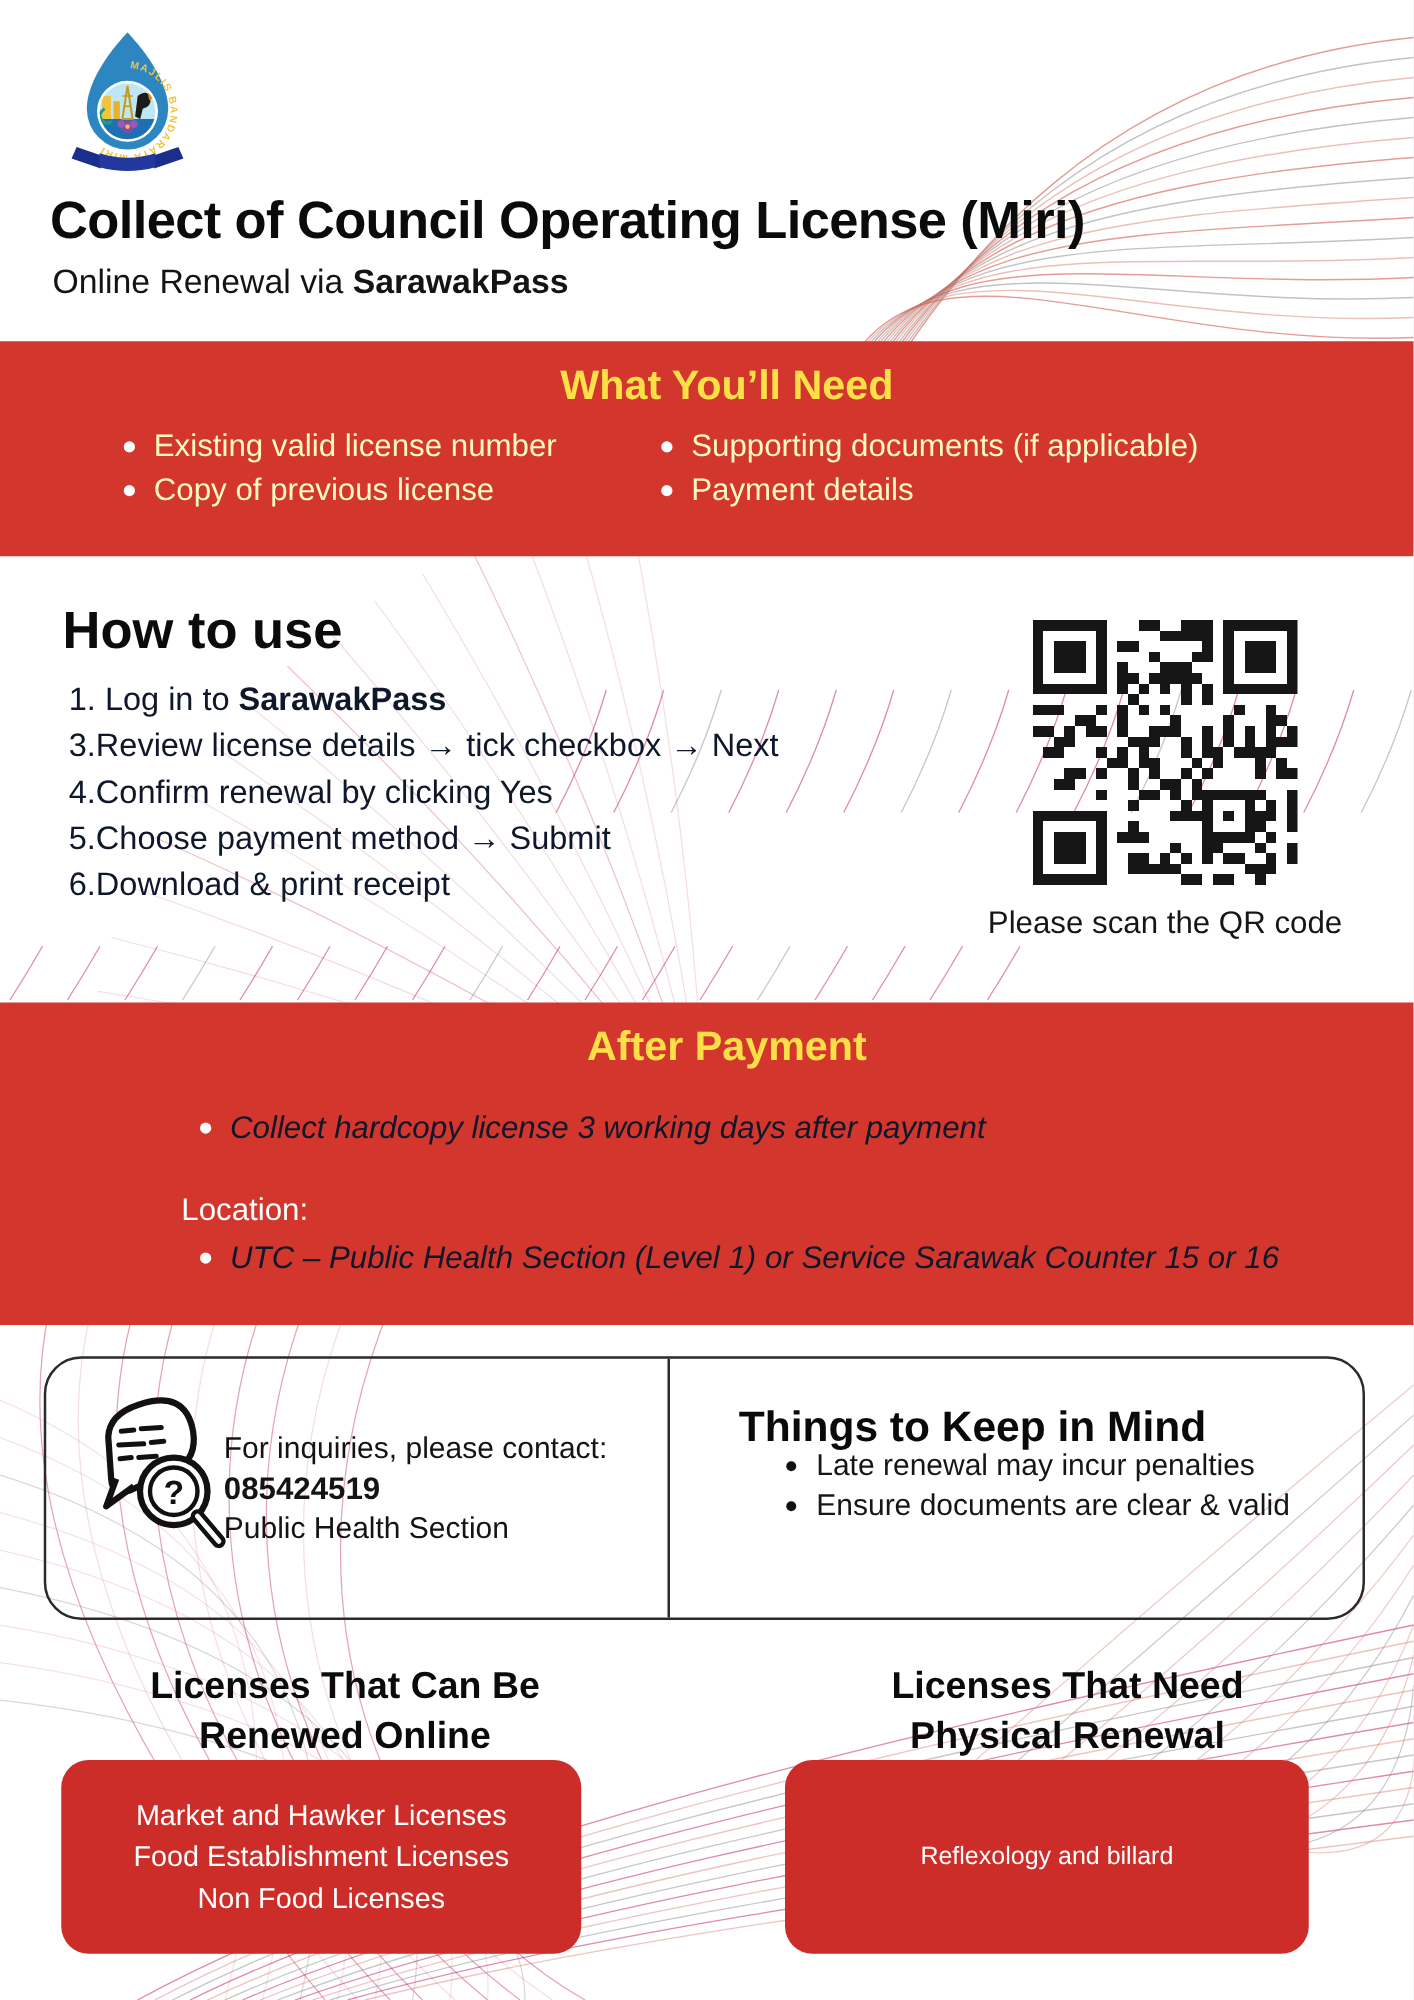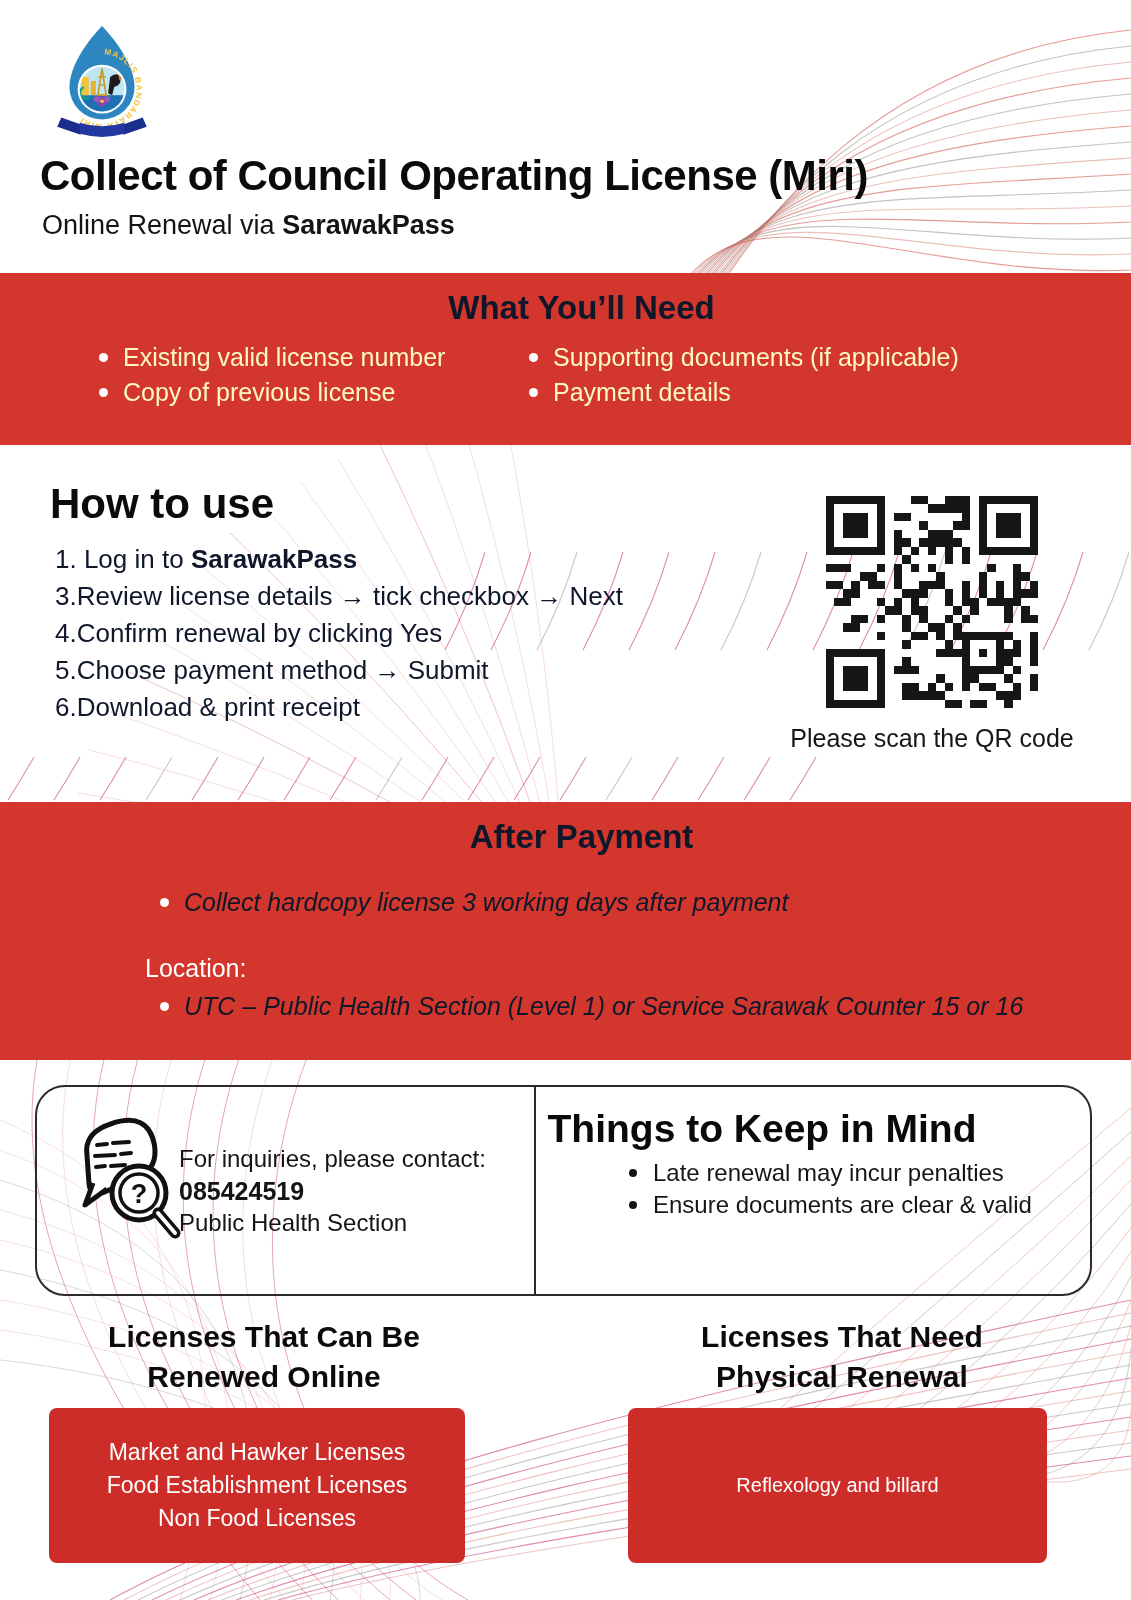--- a/index.html
+++ b/index.html
@@ -11,21 +11,21 @@
   .logo{position:absolute;left:46px;top:24px;width:112px;height:120px;}
   .title{position:absolute;left:40px;top:152px;margin:0;font-size:42px;font-weight:700;
          letter-spacing:-0.5px;color:#0b0b0b;white-space:nowrap;}
   .subtitle{position:absolute;left:42px;top:210px;font-size:27px;color:#141414;}
   .subtitle b{font-weight:700;}
 
   
   .band{position:absolute;left:0;width:1131px;}
   .band1{top:273px;height:172px;}
   .band2{top:802px;height:258px;}
-  .band h2{margin:0;padding-top:16px;text-align:center;font-size:33px;font-weight:700;color:#0f172a;padding-left:32px;}
+  .band h2{margin:0;padding-top:16px;text-align:center;font-size:33px;font-weight:700;color:#fde047;padding-left:32px;}
   .cols{display:flex;padding-left:97px;margin-top:13px;}
   .blist{list-style:none;margin:0;padding:0;font-size:25px;line-height:35px;color:#fef9c3;}
   .blist li{position:relative;padding-left:26px;}
   .blist li::before{content:"";position:absolute;left:2px;top:13px;width:9px;height:9px;border-radius:50%;background:#fff;}
   .col1{width:430px;}
 
   .b-item{position:absolute;font-size:25px;color:#0f172a;padding-left:24px;font-style:italic;}
   .b-item::before{content:"";position:absolute;left:0;top:10px;width:9px;height:9px;border-radius:50%;background:#fff;}
   .ap-b1{left:160px;top:86px;}
   .ap-loc{position:absolute;left:145px;top:152px;font-size:25px;color:#fff;}
@@ -39,30 +39,30 @@
   
   .qr-wrap{position:absolute;left:826px;top:496px;width:212px;height:212px;}
   .qr-caption{position:absolute;left:782px;top:724px;width:300px;text-align:center;font-size:25px;color:#161616;}
 
   
   .info-box{position:absolute;left:35px;top:1085px;width:1053px;height:207px;border:2px solid #2b2b2b;border-radius:30px;}
   .info-divider{position:absolute;left:497px;top:0;width:2px;height:100%;background:#2b2b2b;}
   .contact-icon{position:absolute;left:26px;top:22px;width:126px;height:142px;}
   .contact-text{position:absolute;left:142px;top:56px;font-size:24px;line-height:32px;color:#141414;}
   .contact-text .phone{font-weight:700;font-size:25px;}
-  .things-title{position:absolute;left:497px;top:20px;width:456px;margin:0;text-align:center;font-size:39px;font-weight:700;color:#0a0a0a;}
+  .things-title{position:absolute;left:497px;top:20px;width:456px;margin:16px;text-align:center;font-size:34px;font-weight:700;color:#0a0a0a;}
   .things-list{position:absolute;left:590px;top:70px;margin:0;padding:0;list-style:none;font-size:24px;line-height:32px;color:#161616;}
   .things-list li{position:relative;padding-left:26px;}
   .things-list li::before{content:"";position:absolute;left:2px;top:12px;width:8px;height:8px;border-radius:50%;background:#111;}
 
   
-  .bottom-h{position:absolute;margin:4px;text-align:center;font-size:30px;font-weight:700;line-height:40px;color:#0b0b0b;}
+  .bottom-h{position:absolute;margin:16px;text-align:center;font-size:30px;font-weight:700;line-height:40px;color:#0b0b0b;}
   .online-h{left:60px;top:1313px;width:400px;}
   .physical-h{left:628px;top:1313px;width:420px;}
-  .redbox{position:absolute;top:1408px;height:155px;border-radius:8px;color:#fff;
+  .redbox{position:absolute;top:1408px;height:155px;border-radius:22px;color:#fff;
           display:flex;flex-direction:column;justify-content:center;text-align:center;}
   .online-box{left:49px;width:416px;font-size:23px;line-height:33px;}
   .physical-box{left:628px;width:419px;font-size:20px;}
 </style>
 </head>
 <body>
 
 <div class="page">
 
   <svg id="bg" class="bg" viewBox="0 0 1131 1600">

